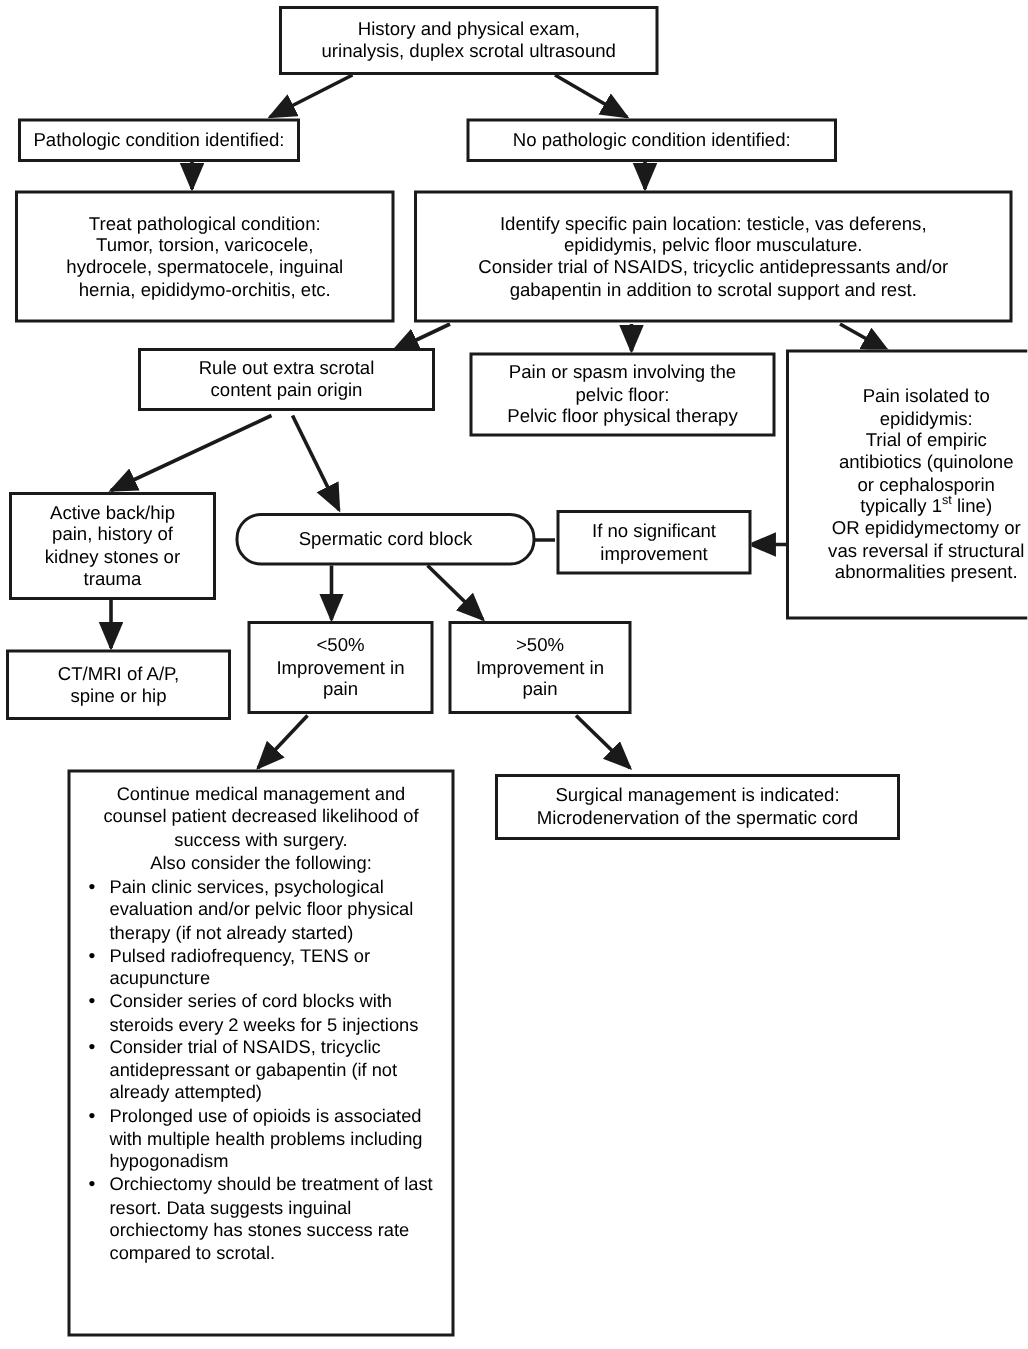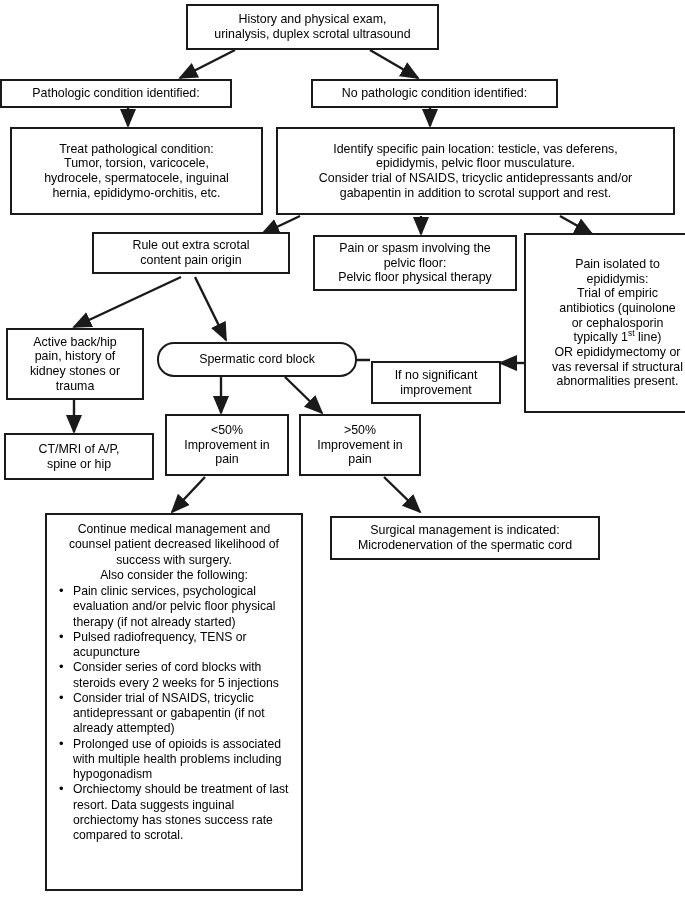--- a/index.html
+++ b/index.html
@@ -129,21 +129,21 @@
 
       <path d="M384,477 L420,512"></path>
     </g>
   </svg>
 
   <div class="node" style="left:186px; top:4px; width:253px; height:46px;">
     <span class="ln">History and physical exam,</span>
     <span class="ln">urinalysis, duplex scrotal ultrasound</span>
   </div>
 
-  <div class="node" style="left:0; top:79px; width:232px; height:29px;">
+  <div class="node" style="left:12px; top:79px; width:188px; height:29px;">
     <span class="ln">Pathologic condition identified:</span>
   </div>
 
   <div class="node" style="left:10px; top:127px; width:253px; height:88px;">
     <span class="ln">Treat pathological condition:</span>
     <span class="ln">Tumor, torsion, varicocele,</span>
     <span class="ln">hydrocele, spermatocele, inguinal</span>
     <span class="ln">hernia, epididymo-orchitis, etc.</span>
   </div>
 
@@ -185,21 +185,21 @@
     <span class="ln">Active back/hip</span>
     <span class="ln">pain, history of</span>
     <span class="ln">kidney stones or</span>
     <span class="ln">trauma</span>
   </div>
 
   <div class="node" style="left:157px; top:342px; width:200px; height:35px;border-radius:17px;">
     <span class="ln">Spermatic cord block</span>
   </div>
 
-  <div class="node" style="left:371px; top:340px; width:130px; height:43px;margin-top:21px;">
+  <div class="node" style="left:371px; top:340px; width:130px; height:43px;">
     <span class="ln">If no significant</span>
     <span class="ln">improvement</span>
   </div>
 
   <div class="node" style="left:4px; top:433px; width:150px; height:47px;">
     <span class="ln">CT/MRI of A/P,</span>
     <span class="ln">spine or hip</span>
   </div>
 
   <div class="node" style="left:165px; top:414px; width:124px; height:62px;">

